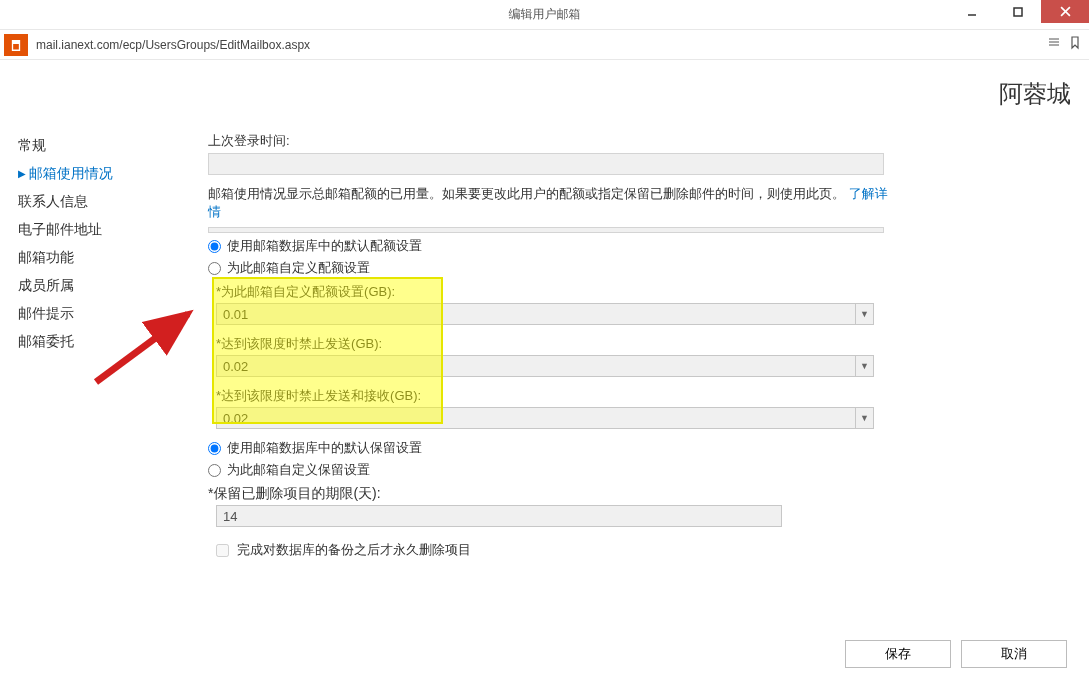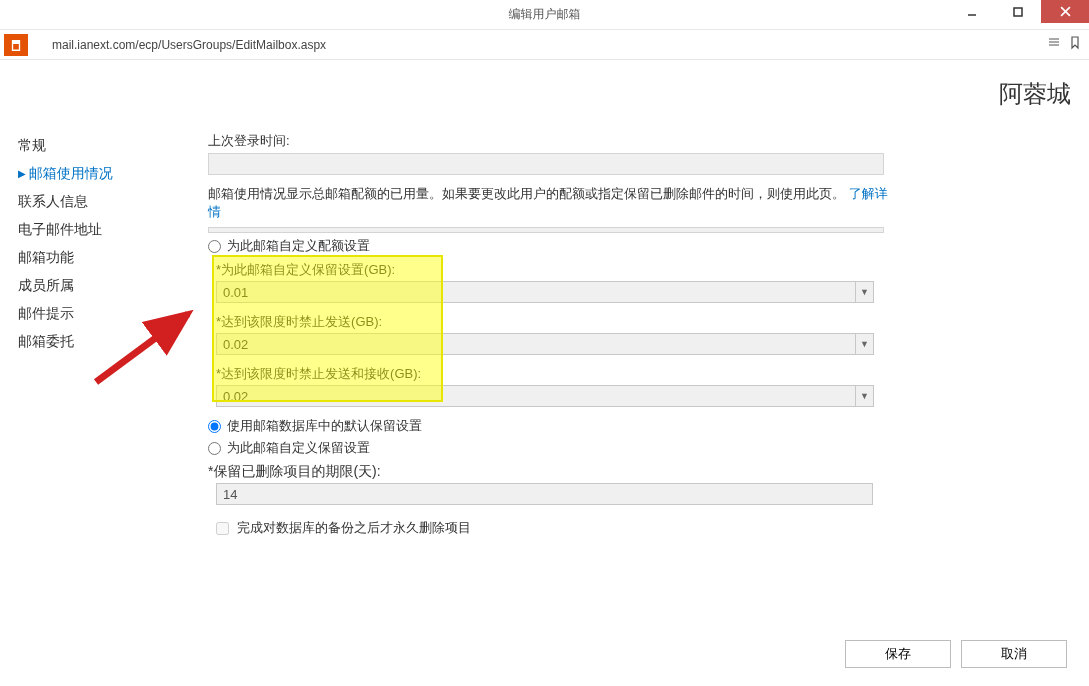--- a/index.html
+++ b/index.html
@@ -46,21 +46,20 @@
       background: #c94f4a;
       color: #fff;
       width: 48px;
     }
     .addressbar {
       height: 30px;
       display: flex;
       align-items: center;
       border-bottom: 1px solid #e8e8e8;
       padding: 0 8px 0 0;
-      gap: 16px;
     }
     .addressbar-icon {
       width: 24px;
       height: 22px;
       background: #e35205;
       display: flex;
       align-items: center;
       justify-content: center;
       margin: 0 8px 0 4px;
     }
@@ -186,21 +185,21 @@
       position: absolute;
       border: 2px solid #e6e600;
       background: rgba(255,255,0,0.45);
       pointer-events: none;
     }
     .retention-label {
       font-size: 14px;
       margin: 6px 0 2px 0;
     }
     .retention-input {
-      width: 657px;
+      width: 566px;
       height: 22px;
       border: 1px solid #c7c7c7;
       background: #f0f0f0;
       padding: 0 6px;
       font-size: 13px;
       margin-left: 8px;
     }
     .checkbox-row {
       display: flex;
       align-items: center;
@@ -298,27 +297,31 @@
       <div class="field-label">上次登录时间:</div>
       <div class="ro-box"></div>
 
       <div class="desc">
         <span>邮箱使用情况显示总邮箱配额的已用量。如果要更改此用户的配额或指定保留已删除邮件的时间，则使用此页。</span>
         <a href="#">了解详情</a>
       </div>
       <div class="ro-box" style="height:6px;margin-top:2px;"></div>
 
 
+      <div class="radio-row" style="position:relative;">
+        <input type="radio" name="quota" checked="" style="">
+        <span>使用邮箱数据库中的默认配额设置</span>
+      </div>
       <div class="radio-row">
         <input type="radio" name="quota" style="">
         <span>为此邮箱自定义配额设置</span>
       </div>
 
       <div class="quota-section" style="position:relative;">
-        <div class="quota-label">*为此邮箱自定义保留设置(GB):</div>
+        <div class="quota-label">*为此邮箱自定义配额设置(GB):</div>
         <div class="quota-input-wrap">
           <input class="quota-input" disabled="" value="0.01" style="">
           <div class="quota-dd">▼</div>
         </div>
 
         <div class="quota-label">*达到该限度时禁止发送(GB):</div>
         <div class="quota-input-wrap">
           <input class="quota-input" disabled="" value="0.02" style="">
           <div class="quota-dd">▼</div>
         </div>

